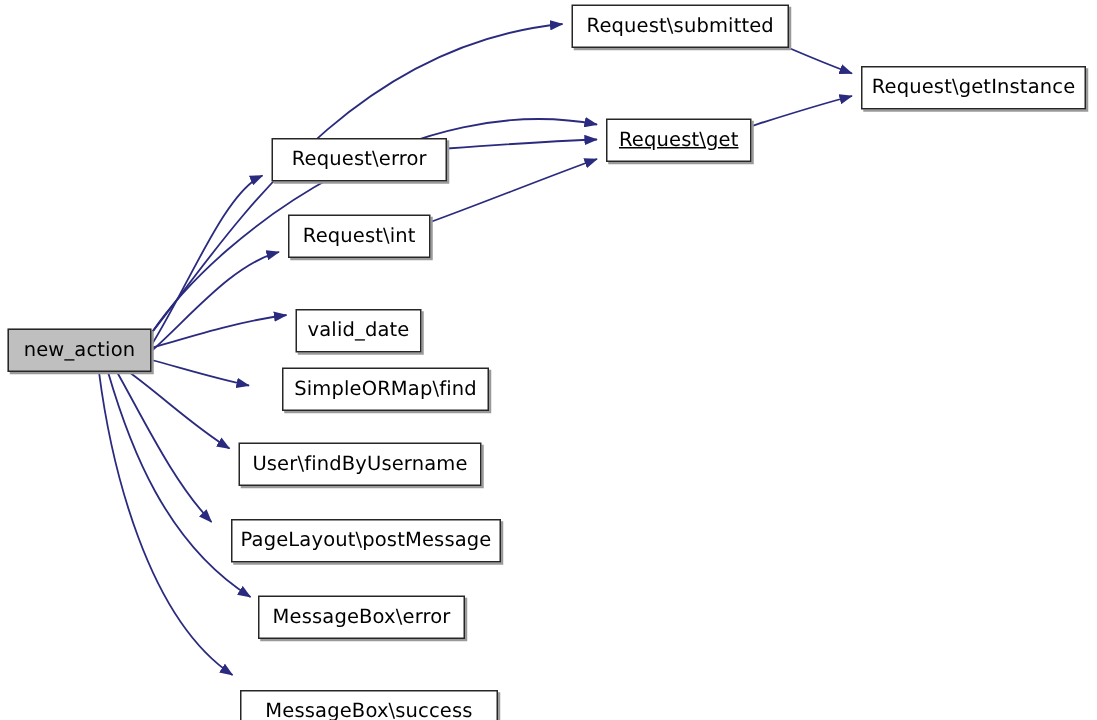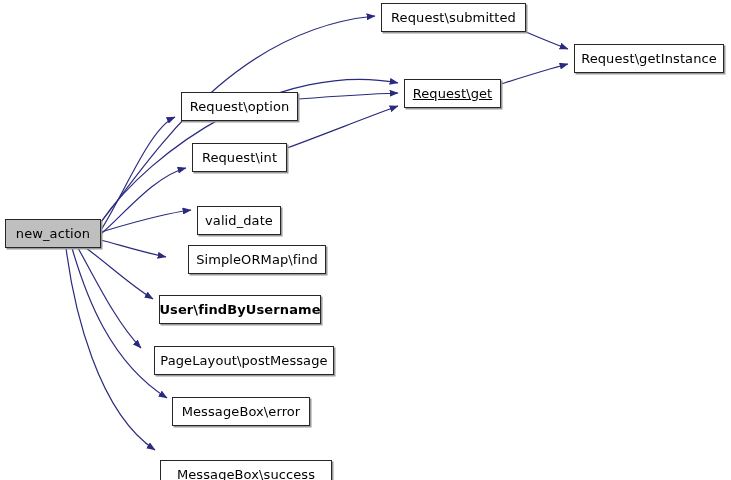--- a/index.html
+++ b/index.html
@@ -78,35 +78,35 @@
       <div class="node current" style="left: 5px; top: 219px; width: 96px; height: 29px;">
         <span class="node-label">new_action</span>
       </div>
       <div class="node" style="left: 381px; top: 3px; width: 145px; height: 29px;">
         <span class="node-label">Request\submitted</span>
       </div>
       <div class="node" style="left: 574px; top: 44px; width: 150px; height: 29px;">
         <span class="node-label">Request\getInstance</span>
       </div>
       <div class="node" style="left: 181px; top: 92px; width: 117px; height: 29px;">
-        <span class="node-label">Request\option</span>
+        <span class="node-label">Request\error</span>
       </div>
       <div class="node" style="left: 404px; top: 79px; width: 97px; height: 29px; text-decoration: underline;">
         <span class="node-label">Request\get</span>
       </div>
       <div class="node" style="left: 192px; top: 143px; width: 95px; height: 29px;">
         <span class="node-label">Request\int</span>
       </div>
       <div class="node" style="left: 197px; top: 194px; width: 84px; height: 29px; margin-top: 12px;">
         <span class="node-label">valid_date</span>
       </div>
       <div class="node" style="left: 188px; top: 245px; width: 138px; height: 29px;">
         <span class="node-label">SimpleORMap\find</span>
       </div>
-      <div class="node" style="left: 159px; top: 295px; width: 162px; height: 29px; font-weight: bold;">
+      <div class="node" style="left: 159px; top: 295px; width: 162px; height: 29px;">
         <span class="node-label">User\findByUsername</span>
       </div>
       <div class="node" style="left: 154px; top: 346px; width: 180px; height: 29px;">
         <span class="node-label">PageLayout\postMessage</span>
       </div>
       <div class="node" style="left: 172px; top: 397px; width: 138px; height: 29px;">
         <span class="node-label">MessageBox\error</span>
       </div>
       <div class="node" style="left: 160px; top: 460px; width: 172px; height: 29px;">
         <span class="node-label">MessageBox\success</span>

